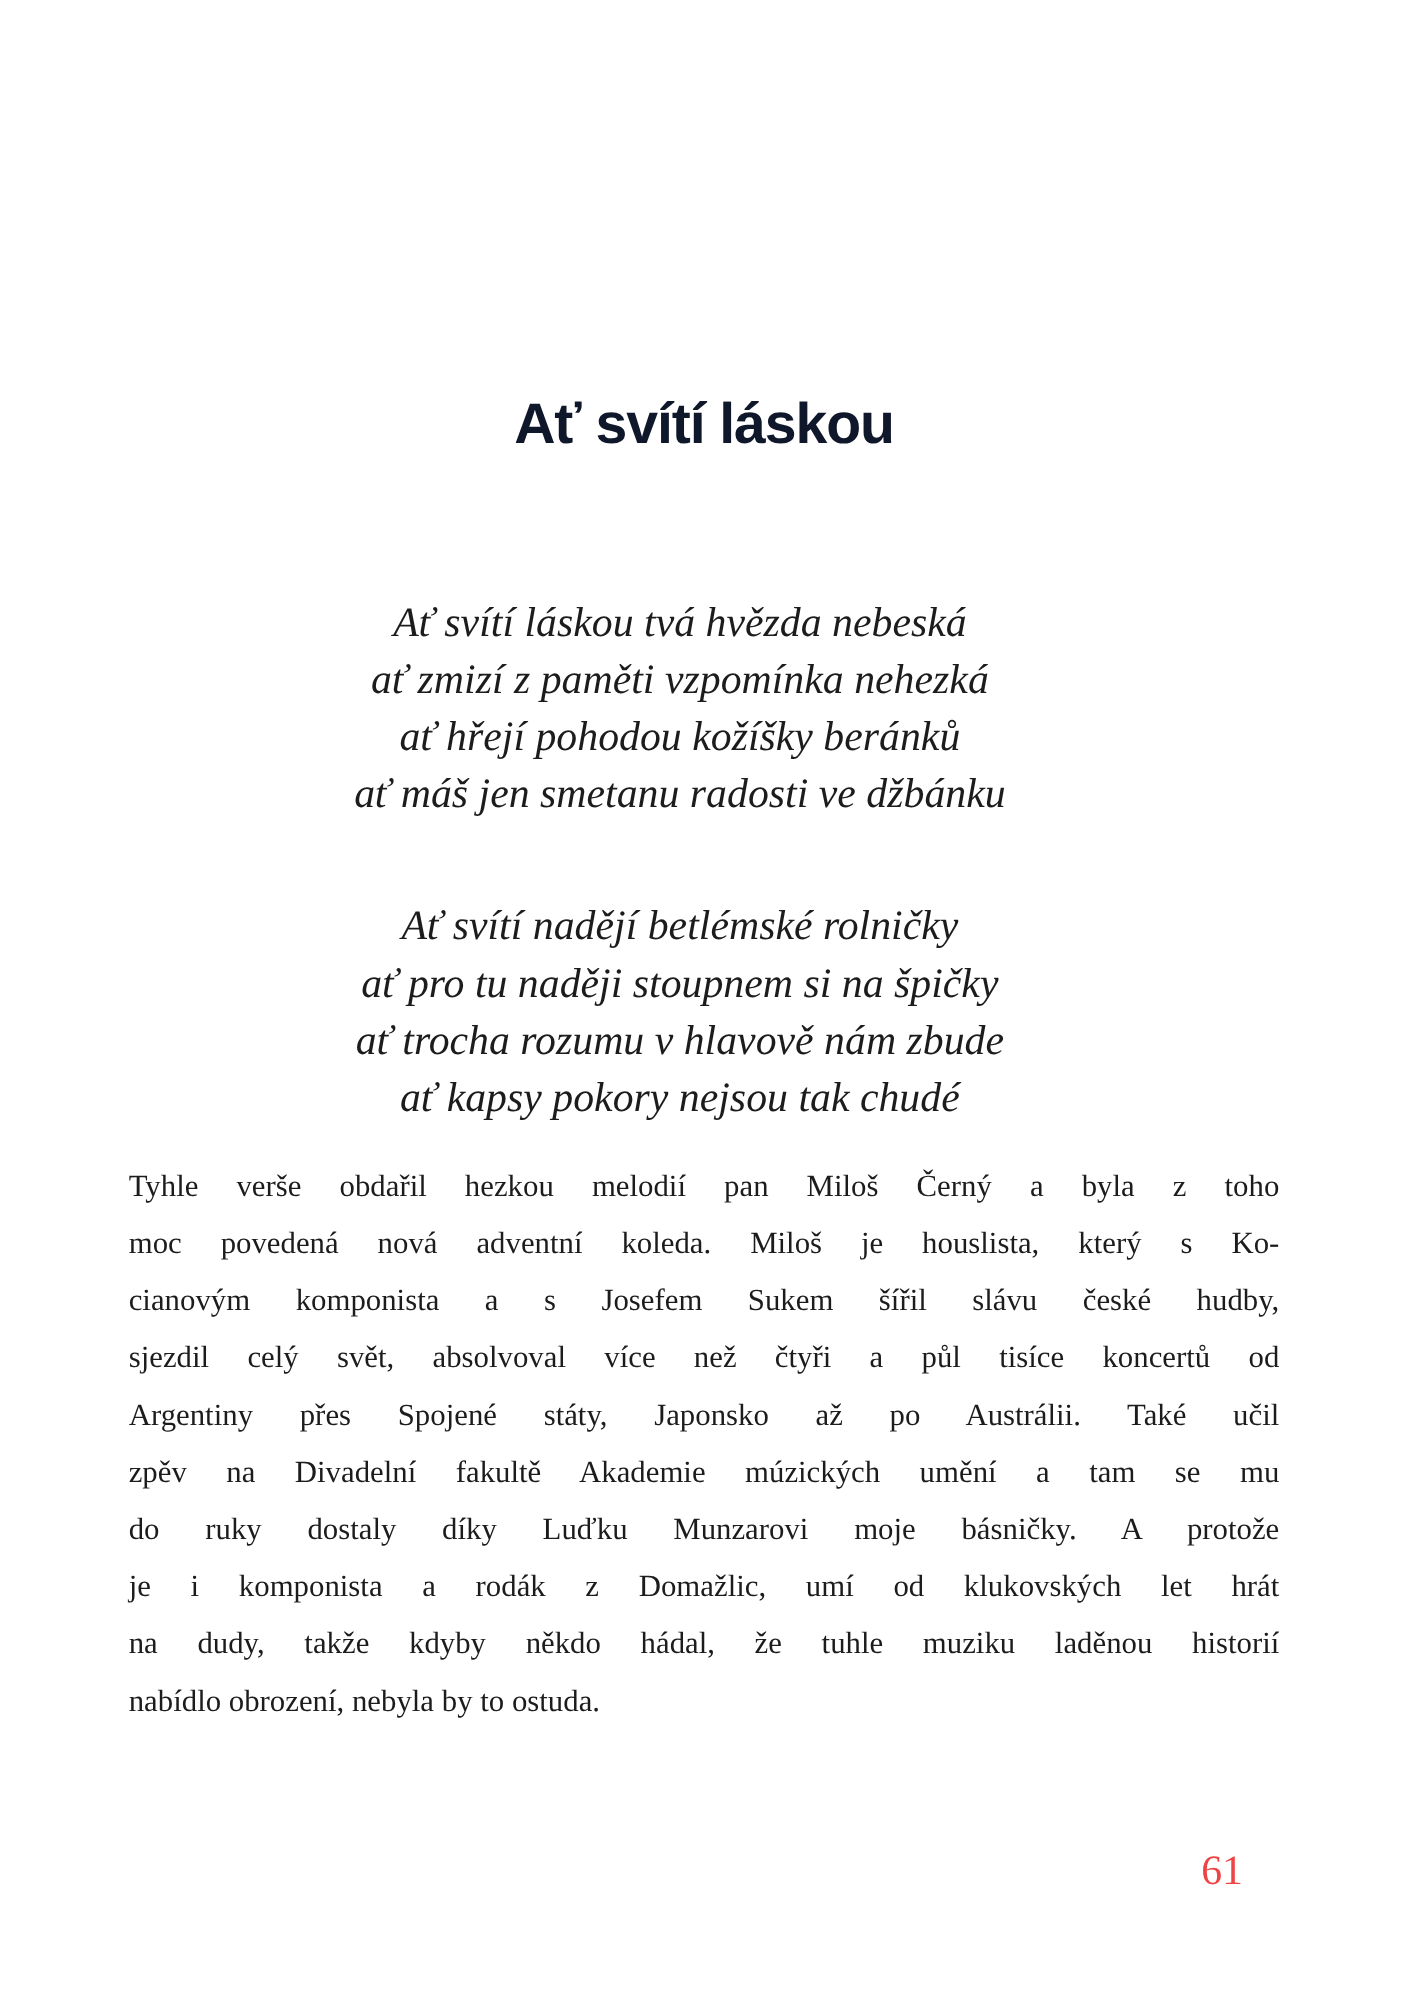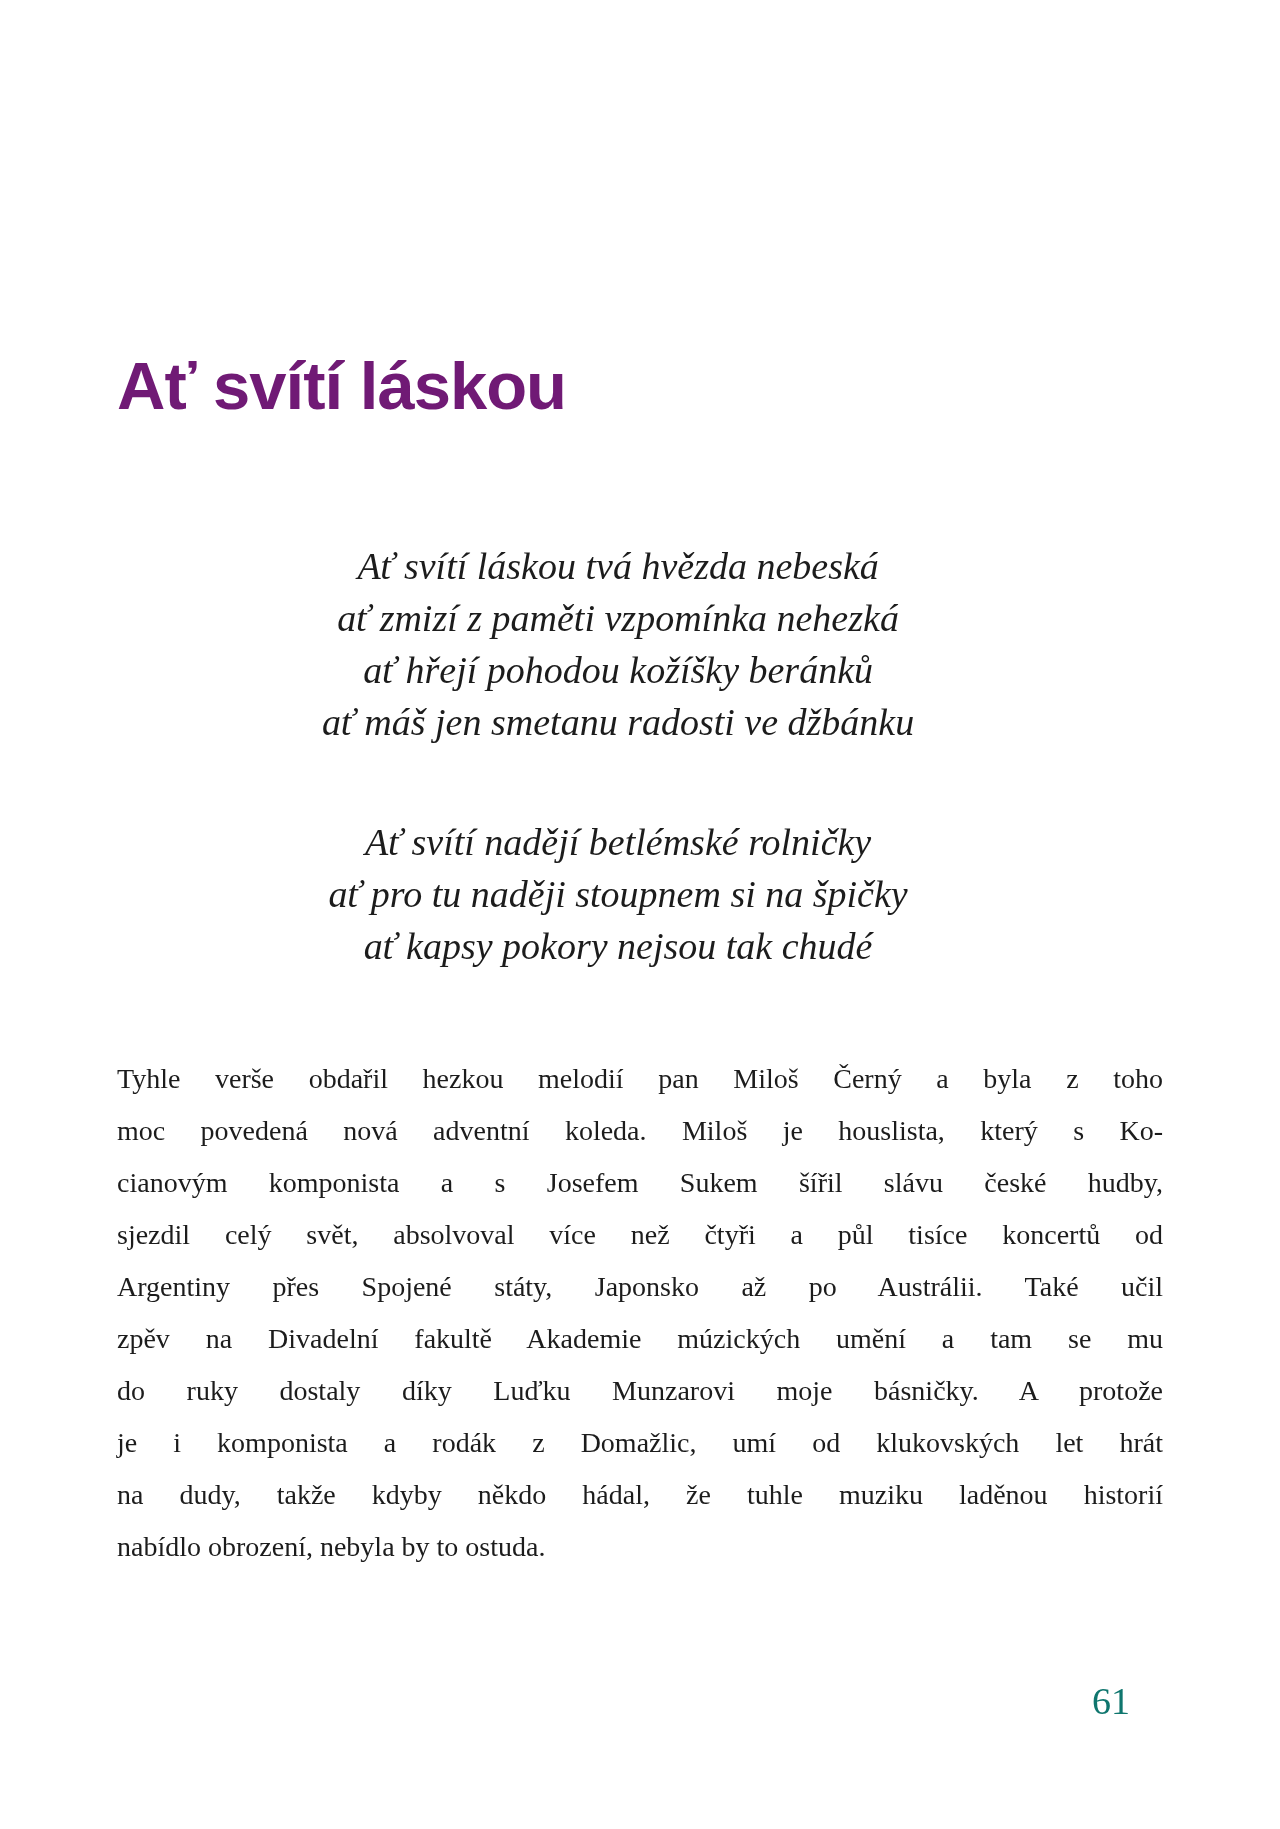--- a/index.html
+++ b/index.html
@@ -15,27 +15,27 @@
     overflow: hidden;
     font-family: "Liberation Serif", serif;
     color: #1c1c1c;
   }
   .chapter-title {
     position: absolute;
     top: 348px;
     left: 117px;
     width: 1046px;
     margin: 0;
-    text-align: left;
+    text-align: center;
     font-family: "Liberation Sans", sans-serif;
     font-weight: bold;
-    font-size: 67px;
+    font-size: 52px;
     line-height: 76px;
     letter-spacing: -1px;
-    color: #701a75;
+    color: #0f172a;
   }
   .poem {
     position: absolute;
     top: 540px;
     left: 322px;
     font-style: italic;
     font-size: 38px;
     line-height: 52px;
     color: #1c1c1c;
   }
@@ -57,40 +57,41 @@
   }
   .prose-line.last-line {
     text-align-last: left;
   }
   .page-number {
     position: absolute;
     top: 1680px;
     right: 150px;
     font-size: 38px;
     line-height: 42px;
-    color: #0f766e;
+    color: #ef4444;
   }
 </style>
 </head>
 <body>
 
 <div class="page">
 
   <h1 class="chapter-title">Ať svítí láskou</h1>
 
   <div class="poem">
     <div class="stanza">
       <div class="poem-line">Ať svítí láskou tvá hvězda nebeská</div>
       <div class="poem-line">ať zmizí z paměti vzpomínka nehezká</div>
       <div class="poem-line">ať hřejí pohodou kožíšky beránků</div>
       <div class="poem-line">ať máš jen smetanu radosti ve džbánku</div>
     </div>
     <div class="stanza">
       <div class="poem-line">Ať svítí nadějí betlémské rolničky</div>
       <div class="poem-line">ať pro tu naději stoupnem si na špičky</div>
+      <div class="poem-line">ať trocha rozumu v hlavově nám zbude</div>
       <div class="poem-line">ať kapsy pokory nejsou tak chudé</div>
     </div>
   </div>
 
   <div class="prose">
     <div class="prose-line">Tyhle verše obdařil hezkou melodií pan Miloš Černý a byla z toho</div>
     <div class="prose-line">moc povedená nová adventní koleda. Miloš je houslista, který s Ko-</div>
     <div class="prose-line">cianovým komponista a s Josefem Sukem šířil slávu české hudby,</div>
     <div class="prose-line">sjezdil celý svět, absolvoval více než čtyři a půl tisíce koncertů od</div>
     <div class="prose-line">Argentiny přes Spojené státy, Japonsko až po Austrálii. Také učil</div>

